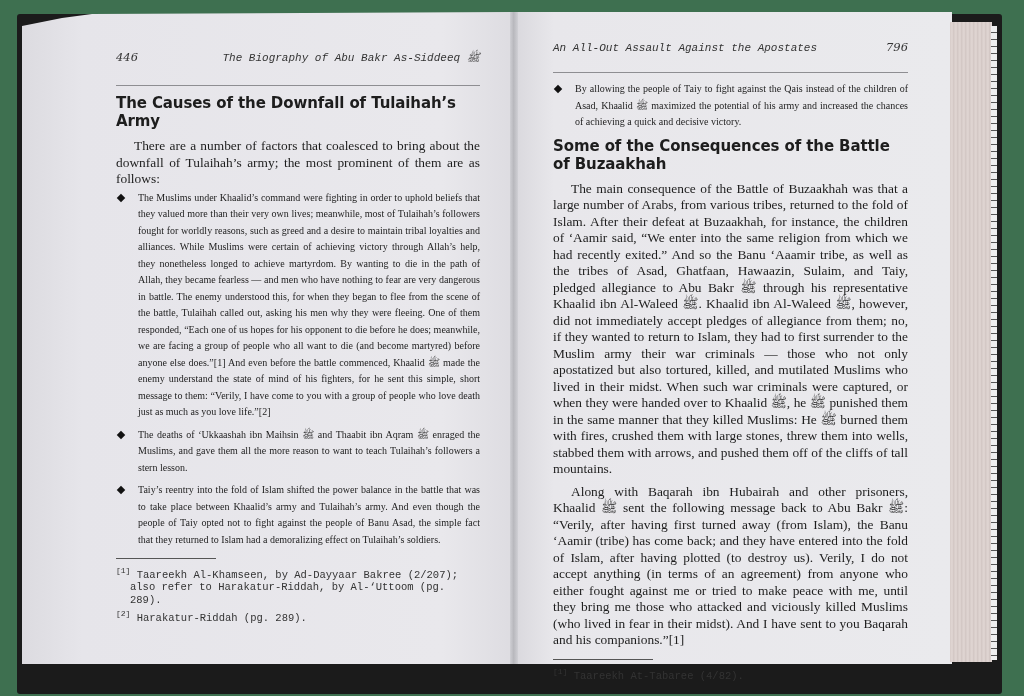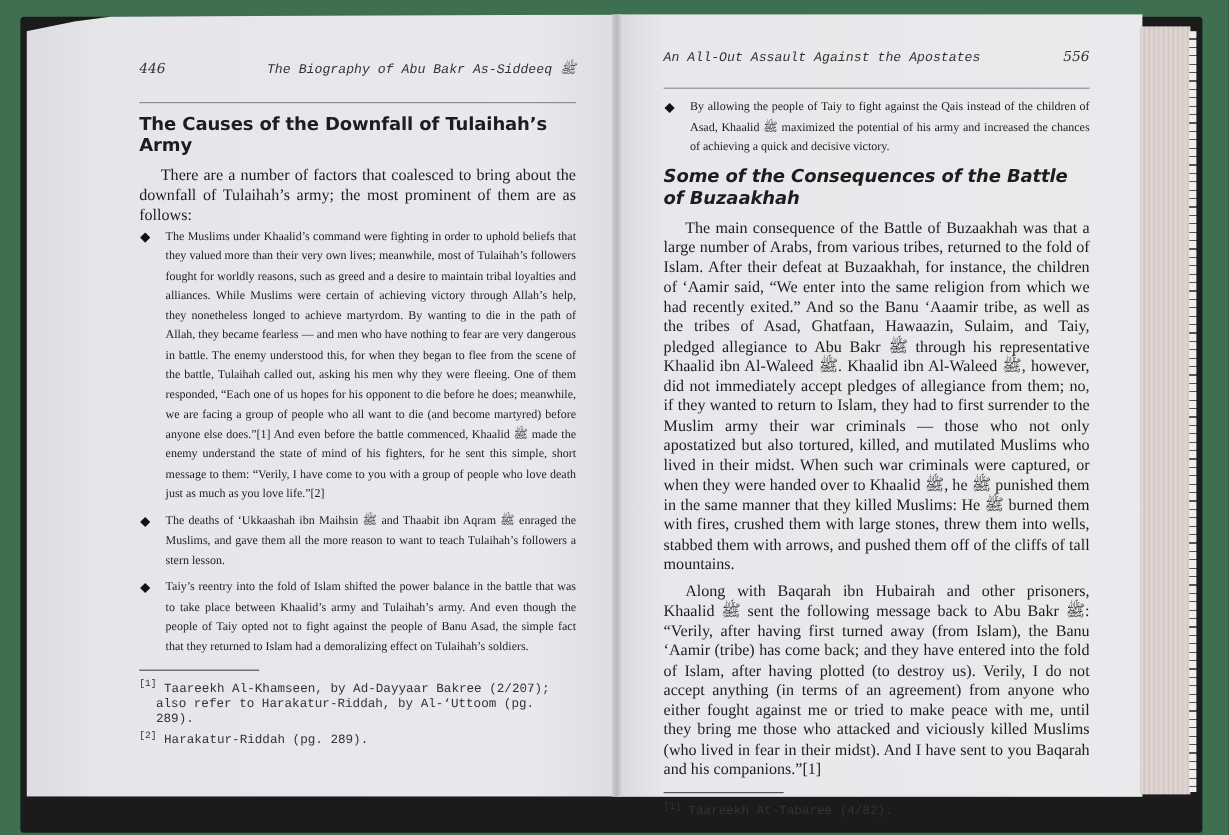--- a/index.html
+++ b/index.html
@@ -106,27 +106,27 @@
   </p>
   <p class="footnote">
     <span class="sup">[2]</span>
     <span>Harakatur-Riddah (pg. 289).</span>
   </p>
 </div>
 
 <div class="col col-right">
   <div class="running-head">
     <span class="title">An All-Out Assault Against the Apostates</span>
-    <span>556</span>
+    <span>796</span>
   </div>
   <div class="bullet">
     <span class="diamond"></span>
     <span>By allowing the people of Taiy to fight against the Qais instead of the children of Asad, Khaalid ﷺ maximized the potential of his army and increased the chances of achieving a quick and decisive victory.</span>
   </div>
-  <div class="heading" style="font-style:italic;">Some of the Consequences of the Battle of Buzaakhah</div>
+  <div class="heading" style="">Some of the Consequences of the Battle of Buzaakhah</div>
   <p class="para" style="margin-bottom:6px;">The main consequence of the Battle of Buzaakhah was that a large number of Arabs, from various tribes, returned to the fold of Islam. After their defeat at Buzaakhah, for instance, the children of ‘Aamir said, “We enter into the same religion from which we had recently exited.” And so the Banu ‘Aaamir tribe, as well as the tribes of Asad, Ghatfaan, Hawaazin, Sulaim, and Taiy, pledged allegiance to Abu Bakr ﷺ through his representative Khaalid ibn Al-Waleed ﷺ. Khaalid ibn Al-Waleed ﷺ, however, did not immediately accept pledges of allegiance from them; no, if they wanted to return to Islam, they had to first surrender to the Muslim army their war criminals — those who not only apostatized but also tortured, killed, and mutilated Muslims who lived in their midst. When such war criminals were captured, or when they were handed over to Khaalid ﷺ, he ﷺ punished them in the same manner that they killed Muslims: He ﷺ burned them with fires, crushed them with large stones, threw them into wells, stabbed them with arrows, and pushed them off of the cliffs of tall mountains.</p>
   <p class="para">Along with Baqarah ibn Hubairah and other prisoners, Khaalid ﷺ sent the following message back to Abu Bakr ﷺ: “Verily, after having first turned away (from Islam), the Banu ‘Aamir (tribe) has come back; and they have entered into the fold of Islam, after having plotted (to destroy us). Verily, I do not accept anything (in terms of an agreement) from anyone who either fought against me or tried to make peace with me, until they bring me those who attacked and viciously killed Muslims (who lived in fear in their midst). And I have sent to you Baqarah and his companions.”[1]</p>
   <div class="footnote-rule"></div>
   <p class="footnote">
     <span class="sup">[1]</span>
     <span>Taareekh At-Tabaree (4/82).</span>
   </p>
 </div>
 
 </body></html>

